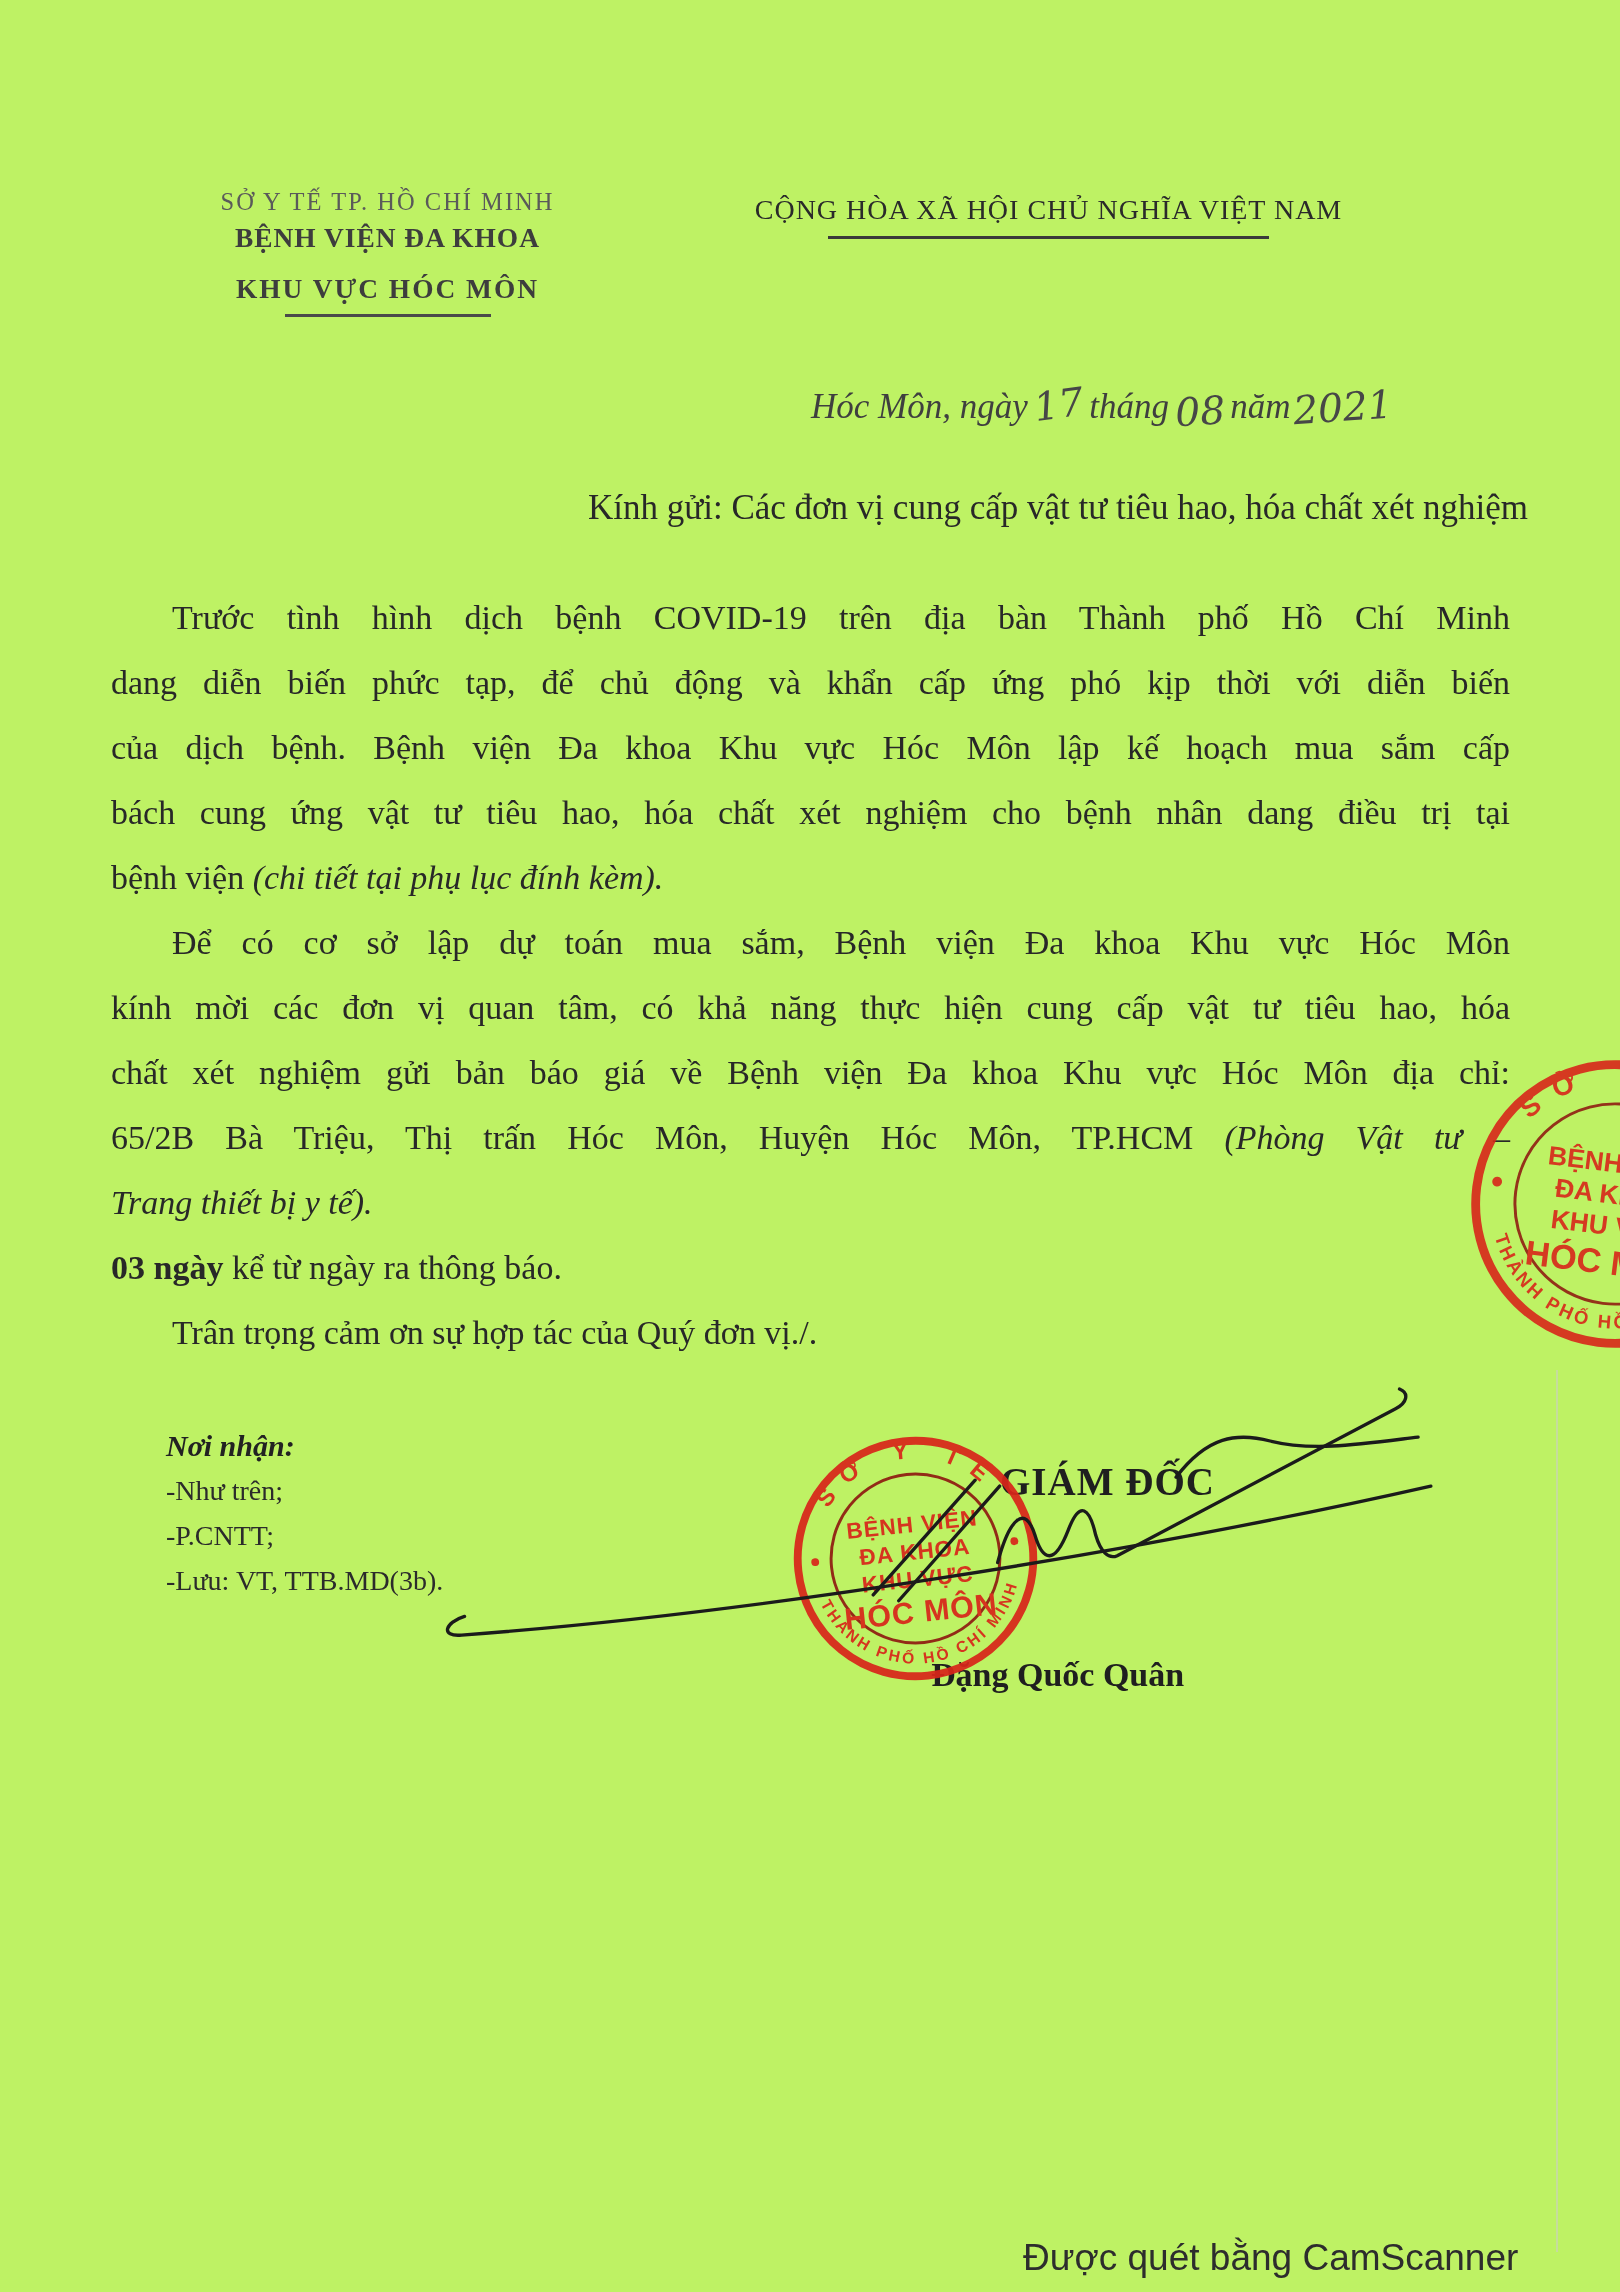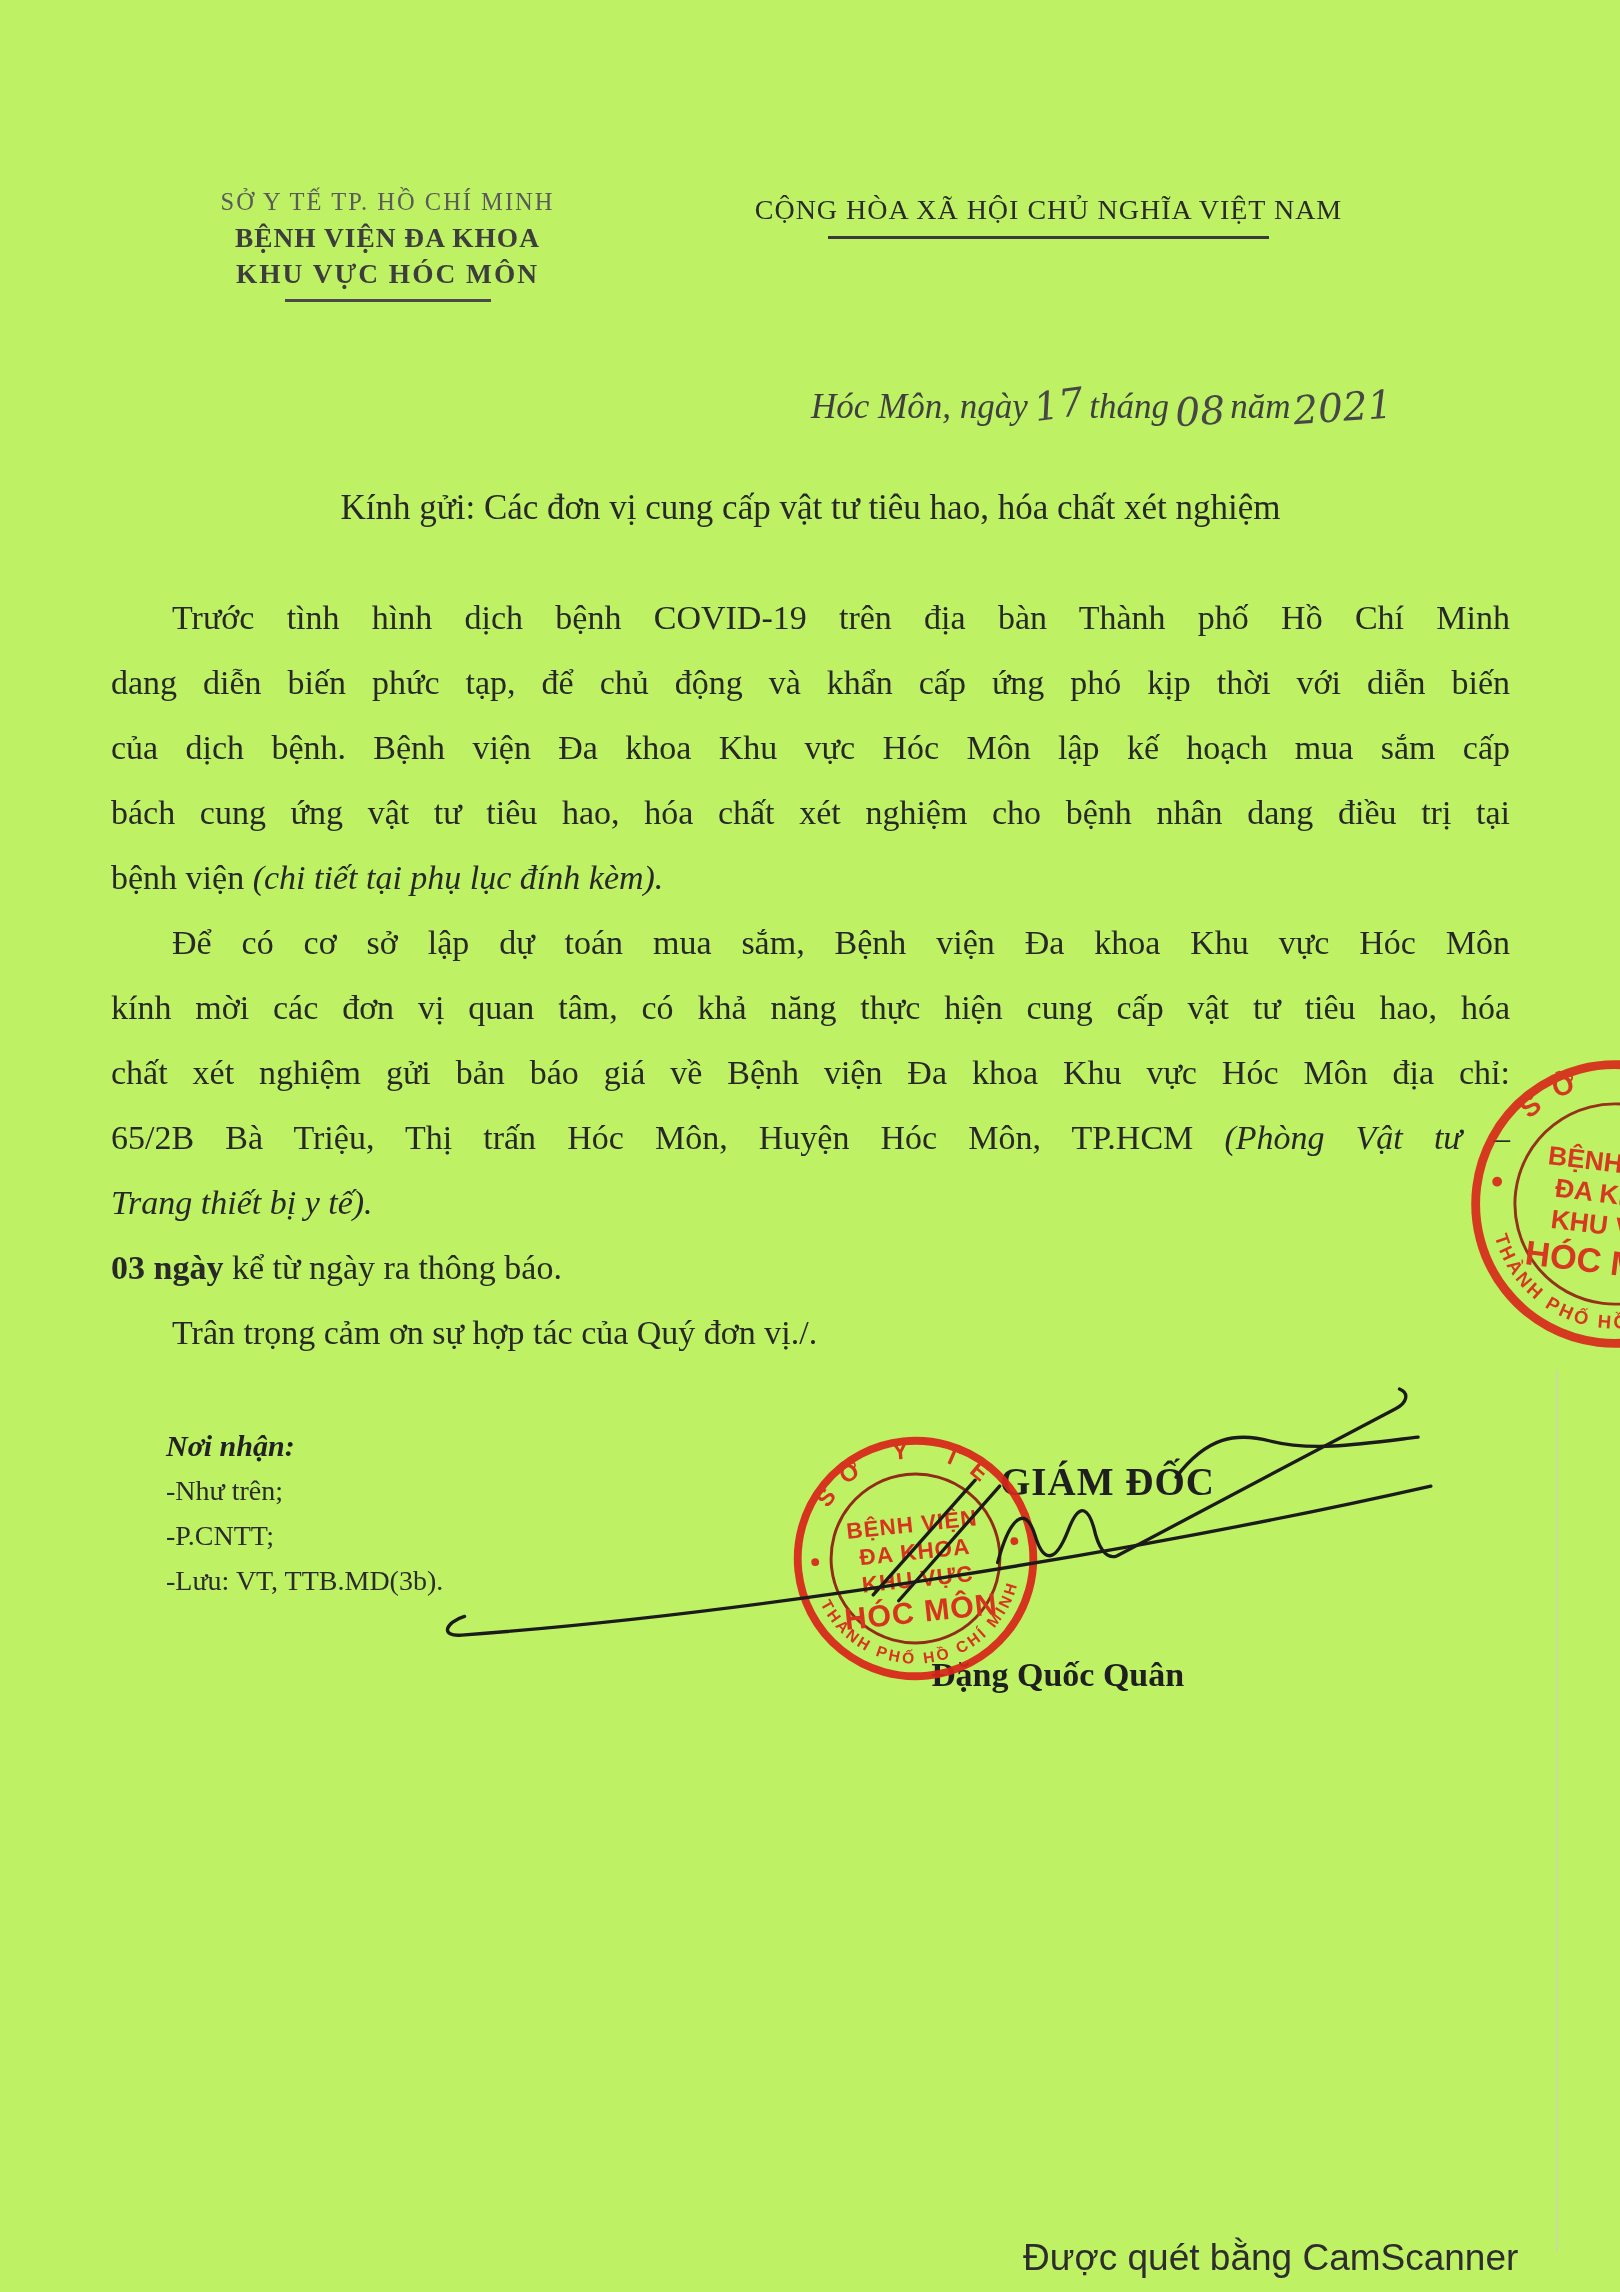--- a/index.html
+++ b/index.html
@@ -5,34 +5,34 @@
   html,body { margin:0; padding:0; background:#ffffff; }
   .page {
     position:relative; width:1620px; height:2293px;
     background:#bef264; overflow:hidden;
     font-family:"Liberation Serif", serif; color:#282828;
   }
   
   .hleft { position:absolute; left:157px; top:188px; width:461px; text-align:center; }
   .hl1 { font-size:24.5px; letter-spacing:2px; color:#5a5a5a; }
   .hl2 { font-size:27.4px; font-weight:bold; letter-spacing:1px; margin-top:6.9px; color:#3d3d3d; }
-  .hl3 { font-size:27.4px; font-weight:bold; letter-spacing:2px; margin-top:5px; color:#3d3d3d; }
+  .hl3 { font-size:27.4px; font-weight:bold; letter-spacing:2px; margin-top:20px; color:#3d3d3d; }
   .hl-u { width:206px; height:2.9px; background:#4a4a4a; margin:8.8px auto 0; }
   .hright { position:absolute; left:676px; top:194px; width:745px; text-align:center; color:#2a2a2a; }
   .hr1 { font-size:28px; font-weight:normal; letter-spacing:1px; }
   .hr2 { font-size:31px; font-weight:bold; margin-top:7.8px; }
   .hr-u { width:441px; height:2.9px; background:#3a3a3a; margin:9.8px auto 0; }
   
   .dateline { position:absolute; left:811px; top:382px; font-style:italic; font-size:35px; color:#3f3f3f; white-space:nowrap; }
   .hand { display:inline-block; font-family:"DejaVu Serif", serif; font-style:italic; font-size:39px; color:#474747; margin:0 5.9px; }
   .hand-day   { transform:rotate(-8deg); }
   .hand-month { transform:rotate(-3deg) translateY(6.9px); }
   .hand-year  { transform:rotate(-4deg) translateY(2.9px); margin-left:2px; }
   
-  .salutation { position:absolute; left:111px; top:488px; width:1399px; text-align:center; font-size:35px; }
+  .salutation { position:absolute; left:129px; top:488px; width:1399px; text-align:right; font-size:35px; }
   .bodytext { position:absolute; left:111px; top:585px; width:1399px; font-size:34px; line-height:65px; }
   .line { height:65px; }
   .just { text-align:justify; text-align-last:justify; }
   .indent { text-indent:61px; }
   .it { font-style:italic; }
   .bd { font-weight:bold; }
   
   .recipients { position:absolute; left:166px; top:1423px; }
   .rtitle { font-weight:bold; font-style:italic; font-size:30px; line-height:45px; color:#222; }
   .ritem  { font-size:28px; line-height:45px; color:#2b2b2b; }

